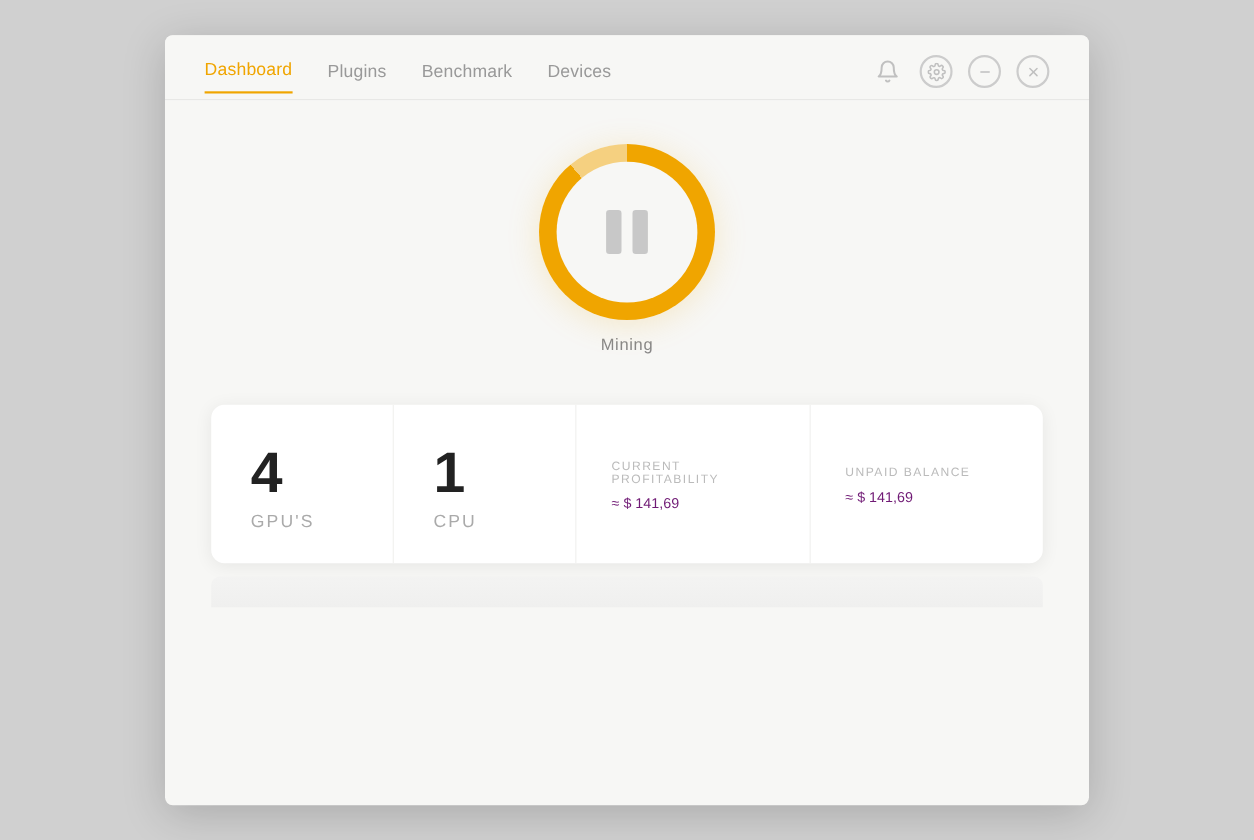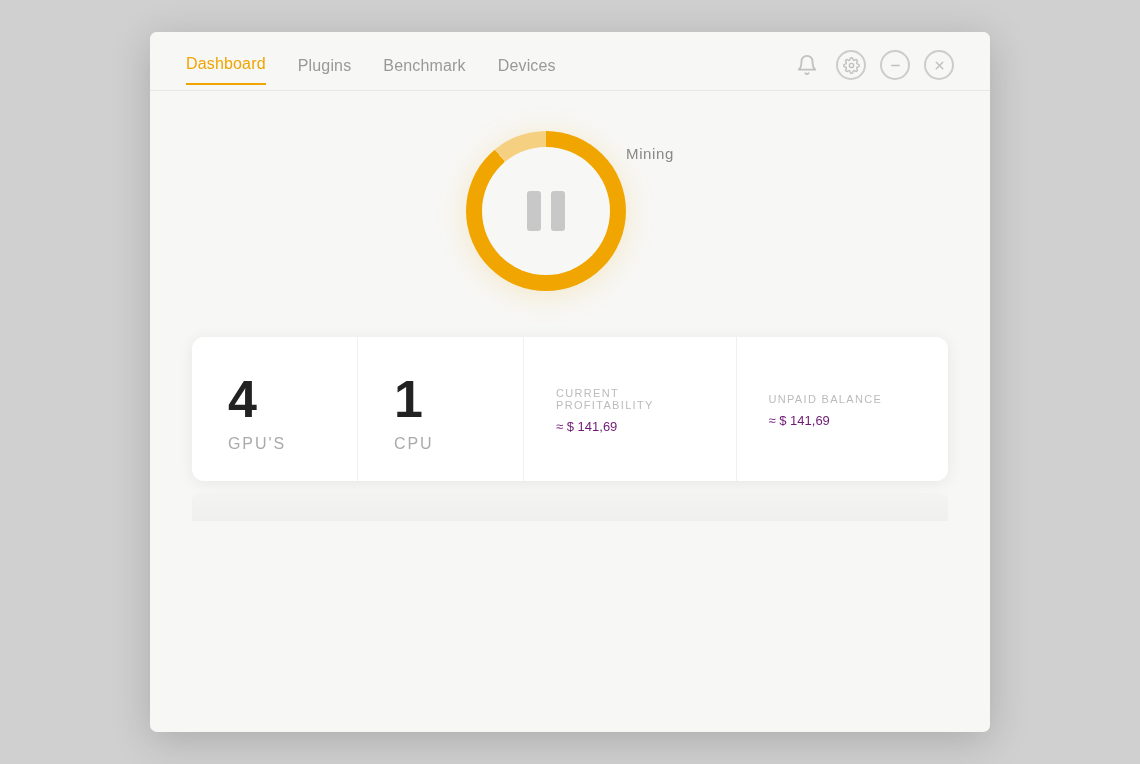--- a/index.html
+++ b/index.html
@@ -92,21 +92,22 @@
       flex: 1;
       display: flex;
       flex-direction: column;
       align-items: center;
       padding: 40px 0 30px 0;
     }
 
     
     .mining-btn-container {
       display: flex;
-      flex-direction: row;
+      flex-direction: column;
+      align-items: center;
       margin-bottom: 36px;
     }
 
     .mining-circle-outer {
       width: 160px;
       height: 160px;
       border-radius: 50%;
       background: conic-gradient(#f0a500 0deg 320deg, #f5d080 320deg 360deg);
       display: flex;
       align-items: center;

